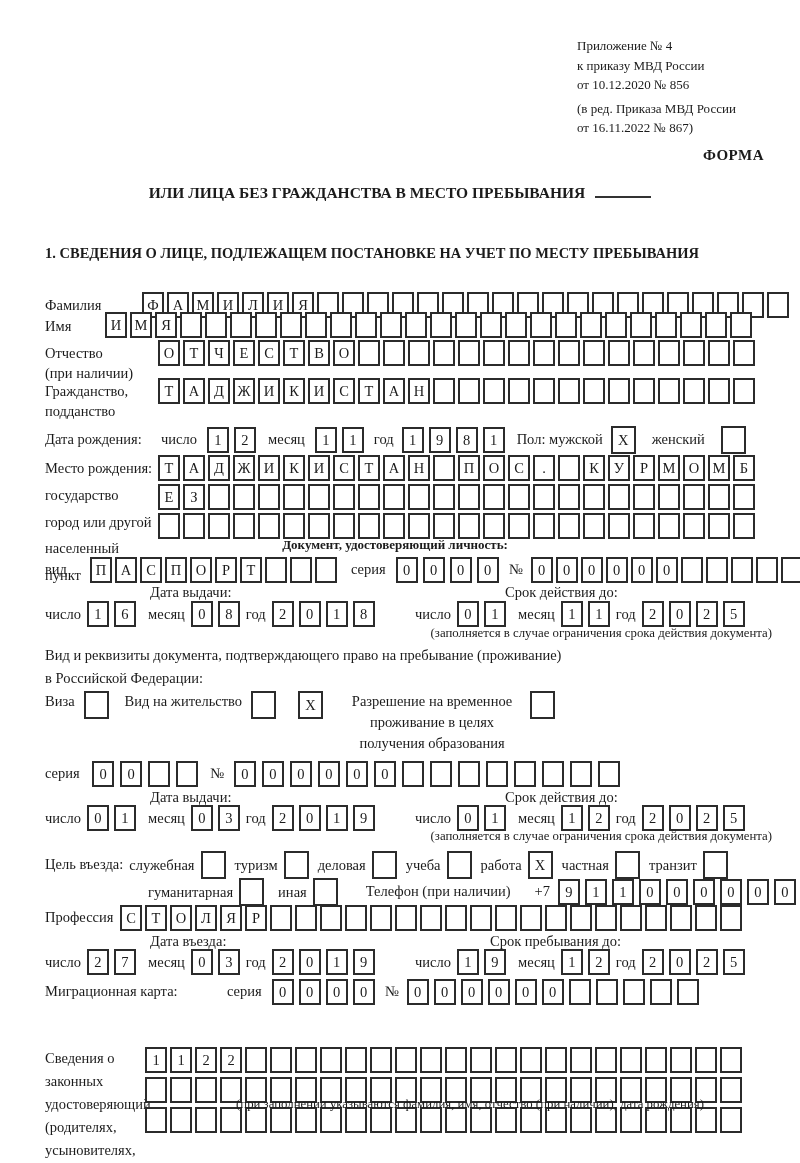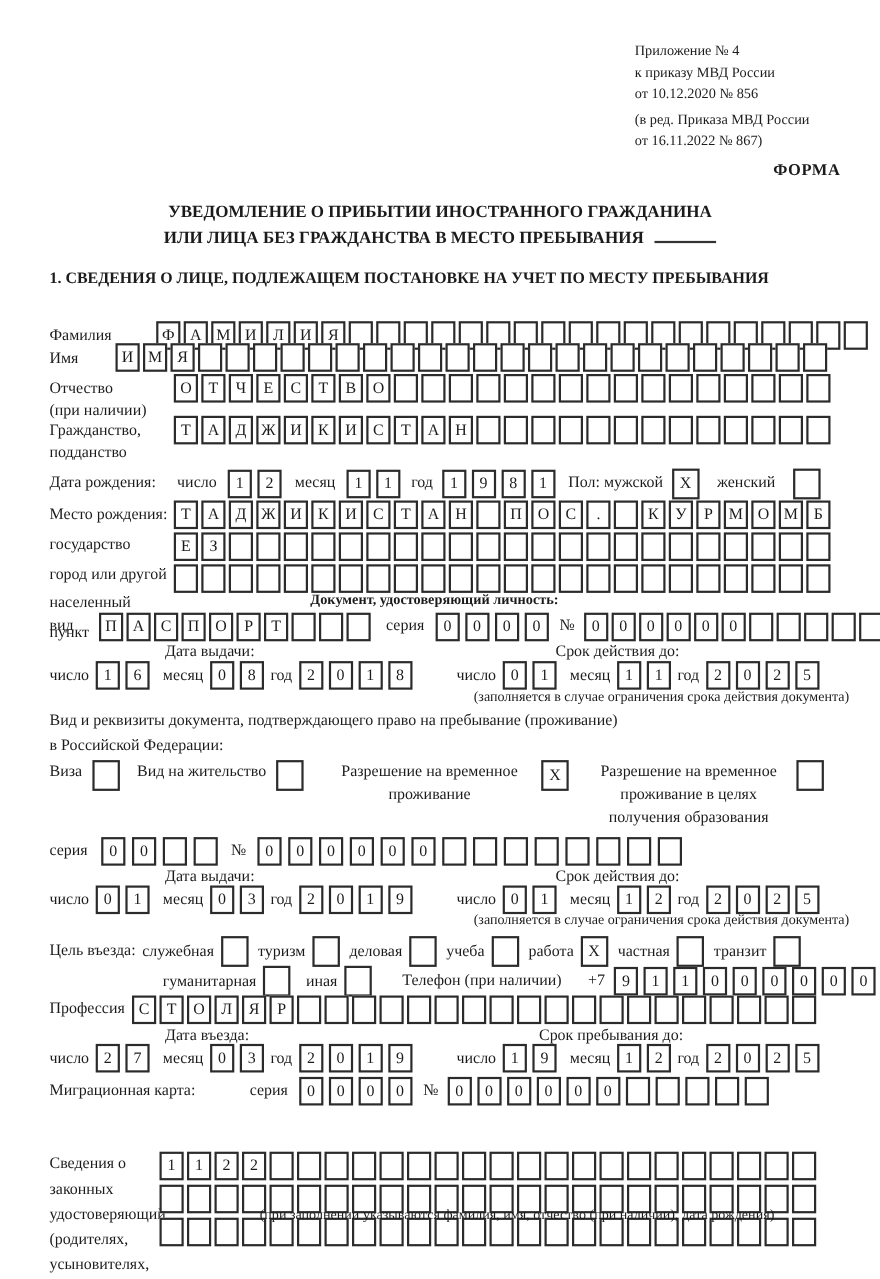--- a/index.html
+++ b/index.html
@@ -42,21 +42,20 @@
   <div class="hdr">
     <div>Приложение № 4</div>
     <div>к приказу МВД России</div>
     <div>от 10.12.2020 № 856</div>
     <div style="margin-top:4px;">(в ред. Приказа МВД России</div>
     <div>от 16.11.2022 № 867)</div>
   </div>
   <div class="forma">ФОРМА</div>
 
   <div class="title">
-    <div>УВЕДОМЛЕНИЕ О ПРИБЫТИИ ИНОСТРАННОГО ГРАЖДАНИНА</div>
     <div>
       <span>ИЛИ ЛИЦА БЕЗ ГРАЖДАНСТВА В МЕСТО ПРЕБЫВАНИЯ</span><span class="blank-line"></span>
     </div>
   </div>
 
   <div class="sec">1. СВЕДЕНИЯ О ЛИЦЕ, ПОДЛЕЖАЩЕМ ПОСТАНОВКЕ НА УЧЕТ ПО МЕСТУ ПРЕБЫВАНИЯ</div>
 
   <div class="row" style="top:292px;gap:37px;">
     <span class="lbl" style="width:60px;padding-top:4px;">Фамилия</span>
     <span class="cells">
@@ -406,21 +405,20 @@
           <span class="cell"></span>
         </span>
     </span>
     <span class="opt" style="margin-left:16px;">
       <span class="olbl">Вид на жительство</span>
       <span class="cells chk">
           <span class="cell"></span>
         </span>
     </span>
     <span class="opt" style="margin-left:22px;">
-      <span class="olbl" style="width:185px;">Разрешение на временное проживание</span>
       <span class="cells chk">
           <span class="cell">X</span>
         </span>
     </span>
     <span class="opt" style="margin-left:20px;">
       <span class="olbl" style="width:178px;">Разрешение на временное проживание в целях получения образования</span>
       <span class="cells chk">
           <span class="cell"></span>
         </span>
     </span>

